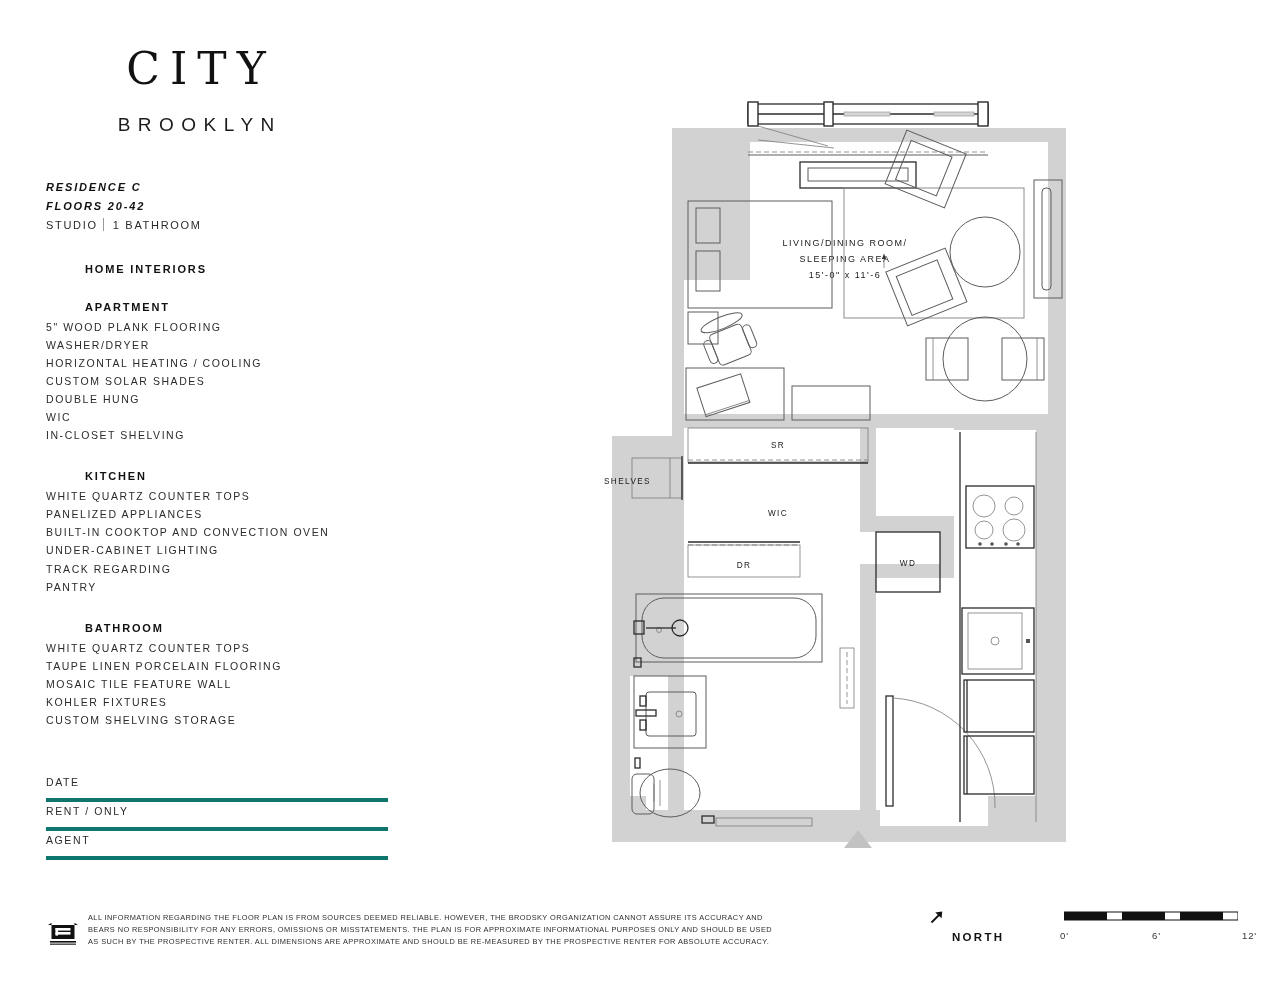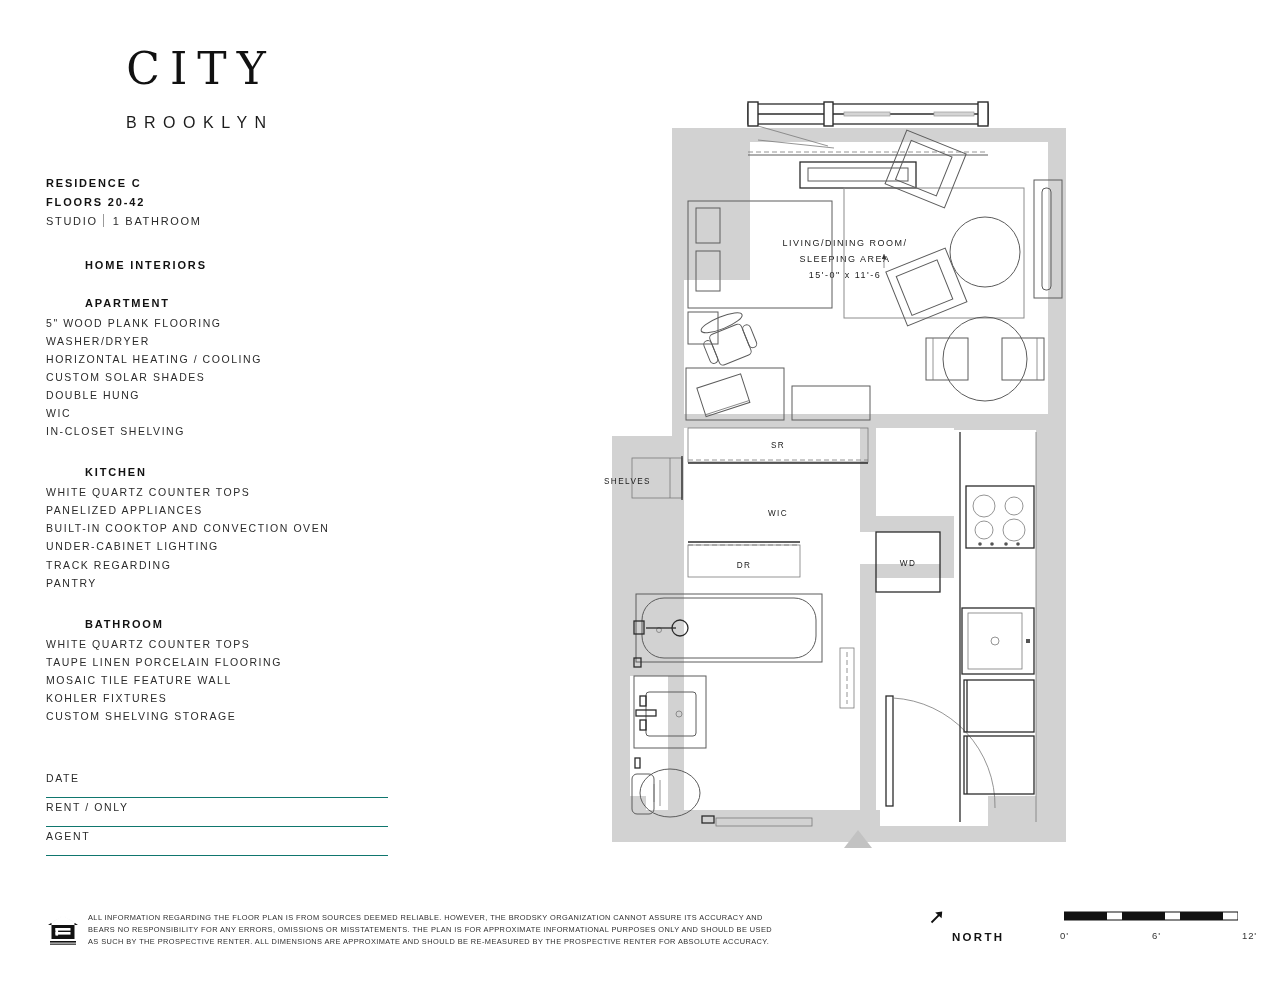--- a/index.html
+++ b/index.html
@@ -23,52 +23,52 @@
     font-weight: 400;
     font-size: 44px;
     letter-spacing: 10px;
     line-height: 1.32;
     color: #111;
     text-indent: 10px;
     white-space: nowrap;
   }
   .brand-sub {
     font-family: "Liberation Sans", sans-serif;
-    font-size: 16px;
+    font-size: 19px;
     font-weight: 400;
     letter-spacing: 7.5px;
     text-indent: 7.5px;
     margin-top: 16px;
     color: #1b1b1b;
   }
 
   .res-block { margin-top: 42px; }
   .res-title {
     font-size: 11px; font-weight: bold; letter-spacing: 1.85px;
-    line-height: 1.68; color: #111;
+    line-height: 1.68; color: #111; font-style: italic;
   }
   .res-meta {
     font-size: 11px; letter-spacing: 1.7px; color: #2a2a2a;
     margin-top: 3px; display: flex; align-items: center;
   }
   .res-meta .divider {
     display:inline-block; width:1px; height:13px; background:#9a9a9a;
     margin: 0 9px 0 5px;
   }
 
   .sec-head {
     font-size: 11px; font-weight: bold; letter-spacing: 1.85px;
     color: #111; margin-top: 26px; margin-bottom: 5px; padding-left: 39px;
   }
   .sec-head.first { margin-top: 32px; }
   .feat { font-size: 10.5px; letter-spacing: 1.55px; color: #2b2b2b; line-height: 1.72; }
 
   
   .forms { margin-top: 44px; width: 342px; }
-  .form-row { position: relative; height: 29px; border-bottom: 1px solid #0f766e; }
+  .form-row { position: relative; height: 29px; border-bottom: 4px solid #0f766e; }
   .form-row .lab {
     position: absolute; left: 0; top: 3px;
     font-size: 10.5px; letter-spacing: 1.6px; color: #2b2b2b;
   }
 
   
   .footer { position: absolute; left: 46px; top: 908px; width: 1190px; }
   .disclaimer {
     position: absolute; left: 42px; top: 4px; width: 910px;
     font-size: 7.4px; letter-spacing: 0.42px; line-height: 1.62; color: #2d2d2d;

